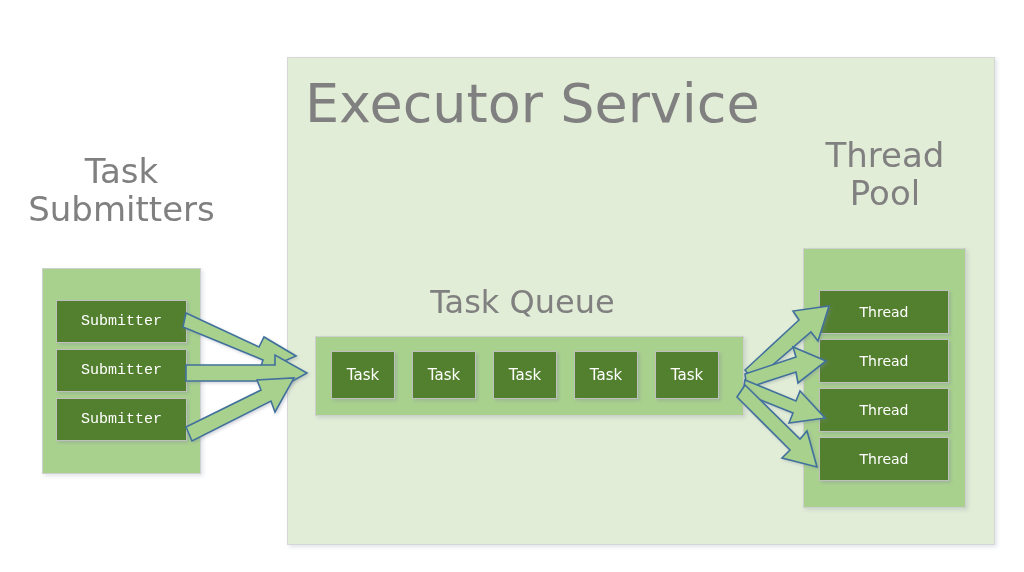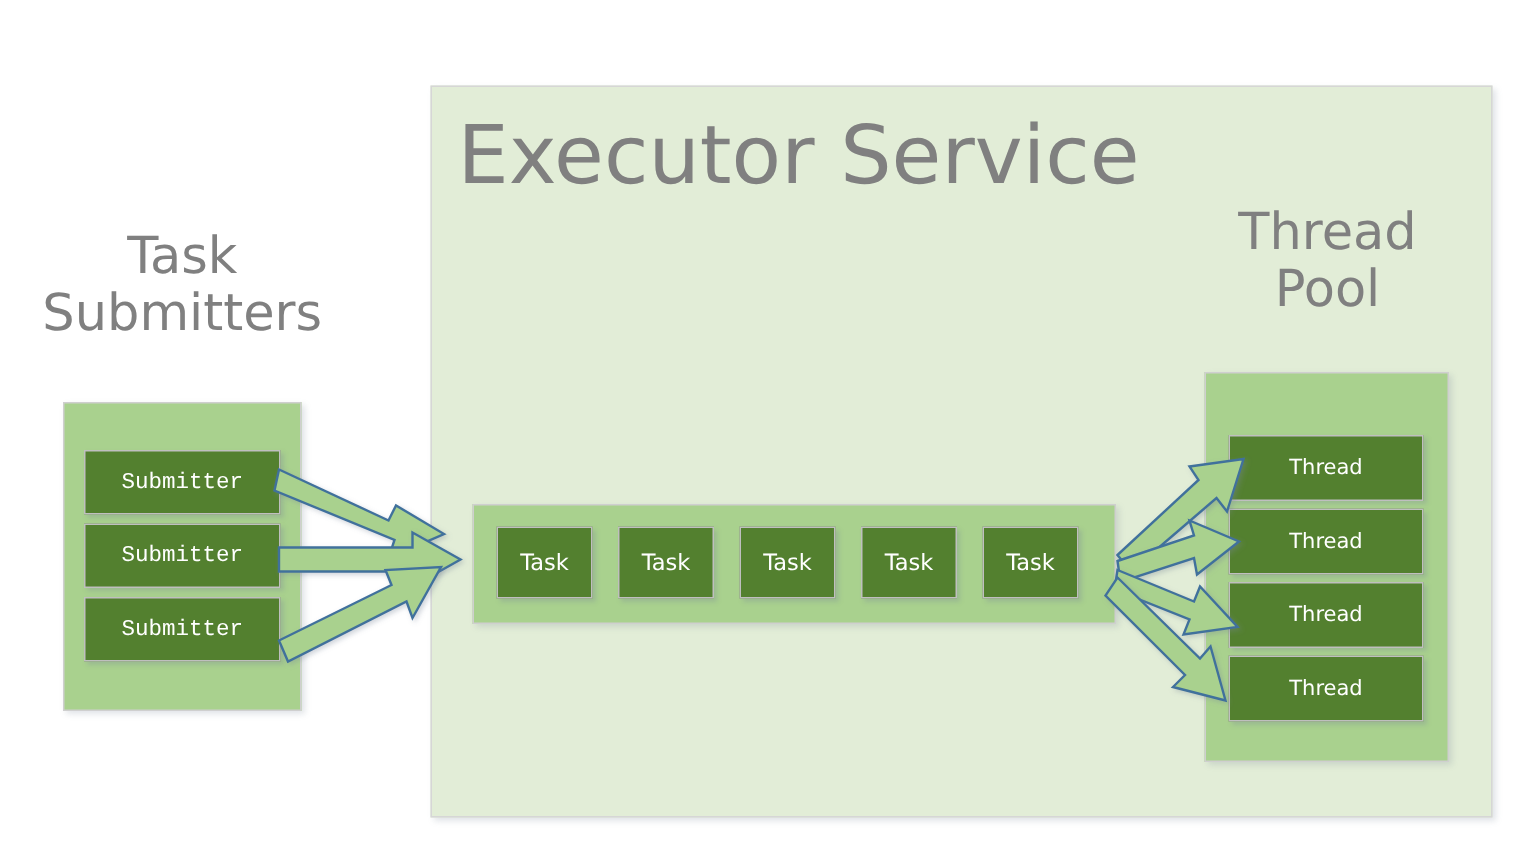--- a/index.html
+++ b/index.html
@@ -171,20 +171,21 @@
   <div class="title title-exec">Executor Service</div>
 
   <div class="title title-submitters">Task
 Submitters</div>
 
   <div class="group-box submitters-box"></div>
   <div class="chip chip-submitter s0">Submitter</div>
   <div class="chip chip-submitter s1">Submitter</div>
   <div class="chip chip-submitter s2">Submitter</div>
 
+  <div class="title title-queue">Task Queue</div>
 
   <div class="group-box queue-box"></div>
   <div class="chip chip-task t0">Task</div>
   <div class="chip chip-task t1">Task</div>
   <div class="chip chip-task t2">Task</div>
   <div class="chip chip-task t3">Task</div>
   <div class="chip chip-task t4">Task</div>
 
   <div class="title title-threadpool">Thread
 Pool</div>

